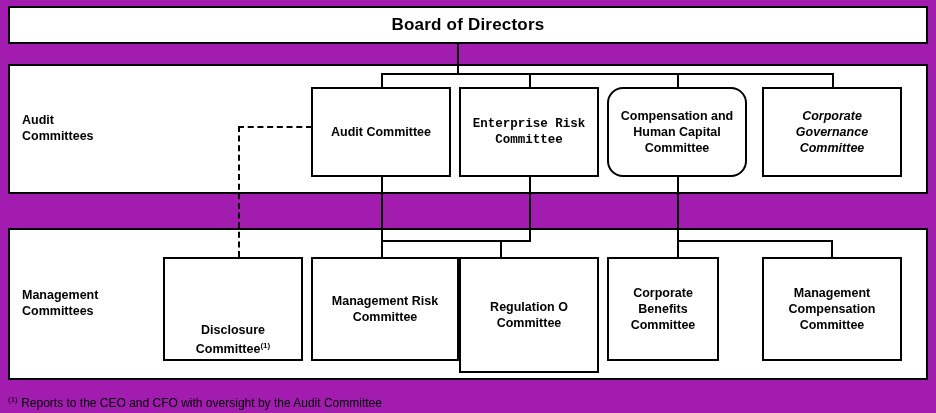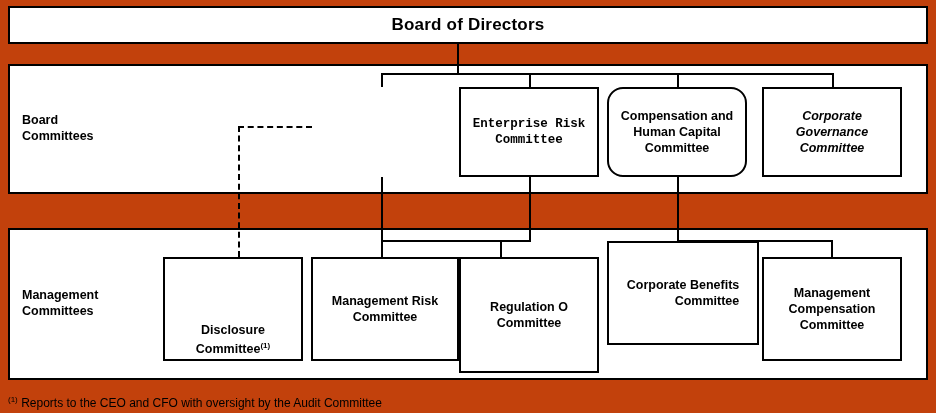--- a/index.html
+++ b/index.html
@@ -9,21 +9,21 @@
   }
   body {
     font-family: "Liberation Sans", sans-serif;
     color: #000000;
   }
   #page {
     position: relative;
     width: 936px;
     height: 413px;
     overflow: hidden;
-    background: #c2410c;
+    background: #a21caf;
   }
 
   
   .band {
     position: absolute;
     border: 2px solid #000000;
     box-sizing: border-box;
     background: #ffffff;
   }
   #band-board {
@@ -137,21 +137,21 @@
 <body>
 
 <div id="page">
 
   <div class="band" id="band-board">
     <div class="band-title">Board of Directors</div>
   </div>
 
   <div class="band" id="band-committees"></div>
   <div class="band-label" id="label-board-committees">
-    <span>Board</span><br>
+    <span>Audit</span><br>
     <span>Committees</span>
   </div>
 
   <div class="band" id="band-management"></div>
   <div class="band-label" id="label-management-committees">
     <span>Management</span><br>
     <span>Committees</span>
   </div>
 
   <div class="line v" style="left:457px; top:44px; height:30px;"></div>
@@ -171,20 +171,23 @@
   <div class="line v" style="left:500px; top:240px; height:17px;"></div>
 
   <div class="line v" style="left:677px; top:177px; height:64px;"></div>
   <div class="line h" style="left:677px; top:240px; width:156px;"></div>
   <div class="line v" style="left:677px; top:240px; height:17px;"></div>
   <div class="line v" style="left:831px; top:240px; height:17px;"></div>
 
   <div class="dash-h" style="left:238px; top:126px; width:74px;"></div>
   <div class="dash-v" style="left:238px; top:126px; height:131px;"></div>
 
+  <div class="node" style="left:311px; top:87px; width:140px; height:90px;">
+    <span class="lbl">Audit Committee</span>
+  </div>
   <div class="node" style="left:459px; top:87px; width:140px; height:90px;font-family:Liberation Mono, monospace;">
     <span class="lbl">Enterprise Risk<br>Committee</span>
   </div>
   <div class="node" style="left:607px; top:87px; width:140px; height:90px;border-radius:16px;">
     <span class="lbl">Compensation and<br>Human Capital<br>Committee</span>
   </div>
   <div class="node" style="left:762px; top:87px; width:140px; height:90px;font-style:italic;">
     <span class="lbl">Corporate<br>Governance<br>Committee</span>
   </div>
 
@@ -192,21 +195,21 @@
     <span class="lbl">
       <span>Disclosure<br>Committee</span><span class="sup">(1)</span>
     </span>
   </div>
   <div class="node" style="left:311px; top:257px; width:148px; height:104px;">
     <span class="lbl">Management Risk<br>Committee</span>
   </div>
   <div class="node" style="left:459px; top:257px; width:140px; height:116px;">
     <span class="lbl">Regulation O<br>Committee</span>
   </div>
-  <div class="node" style="left:607px; top:241px; width:152px; height:104px;text-align:right;">
+  <div class="node" style="left:607px; top:257px; width:112px; height:104px;">
     <span class="lbl">Corporate Benefits<br>Committee</span>
   </div>
   <div class="node" style="left:762px; top:257px; width:140px; height:104px;">
     <span class="lbl">Management<br>Compensation<br>Committee</span>
   </div>
 
   <div id="footnote">
     <span class="sup">(1)</span>
     <span>Reports to the CEO and CFO with oversight by the Audit Committee</span>
   </div>

